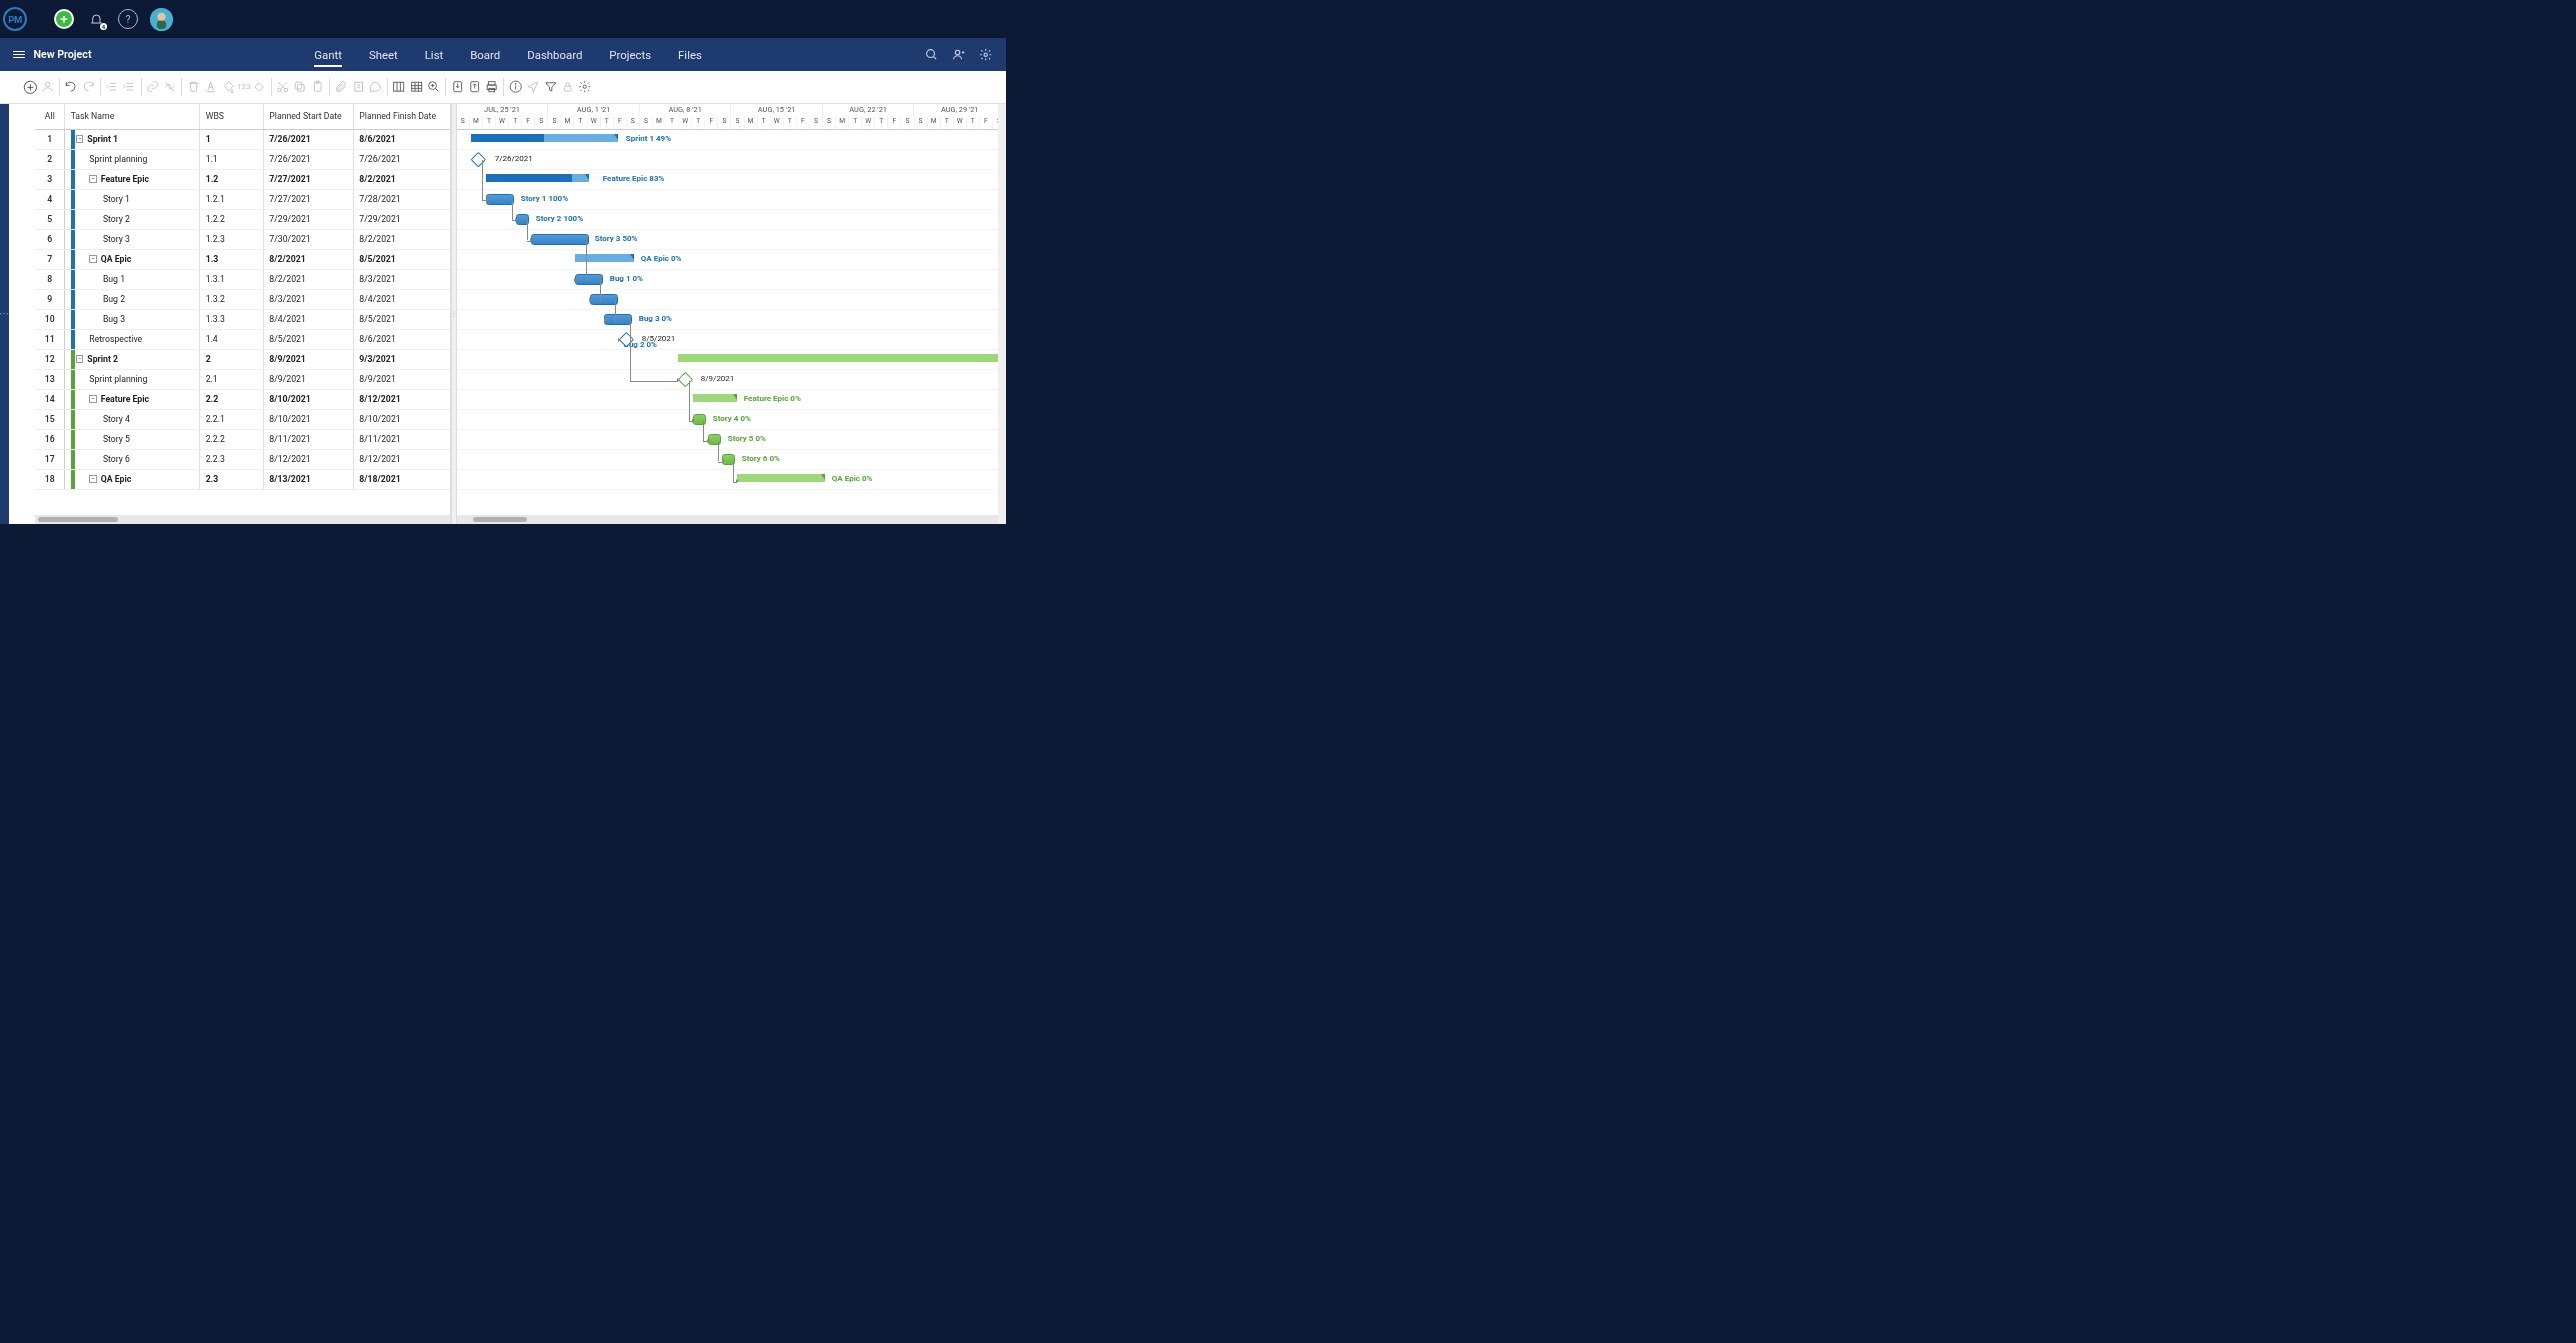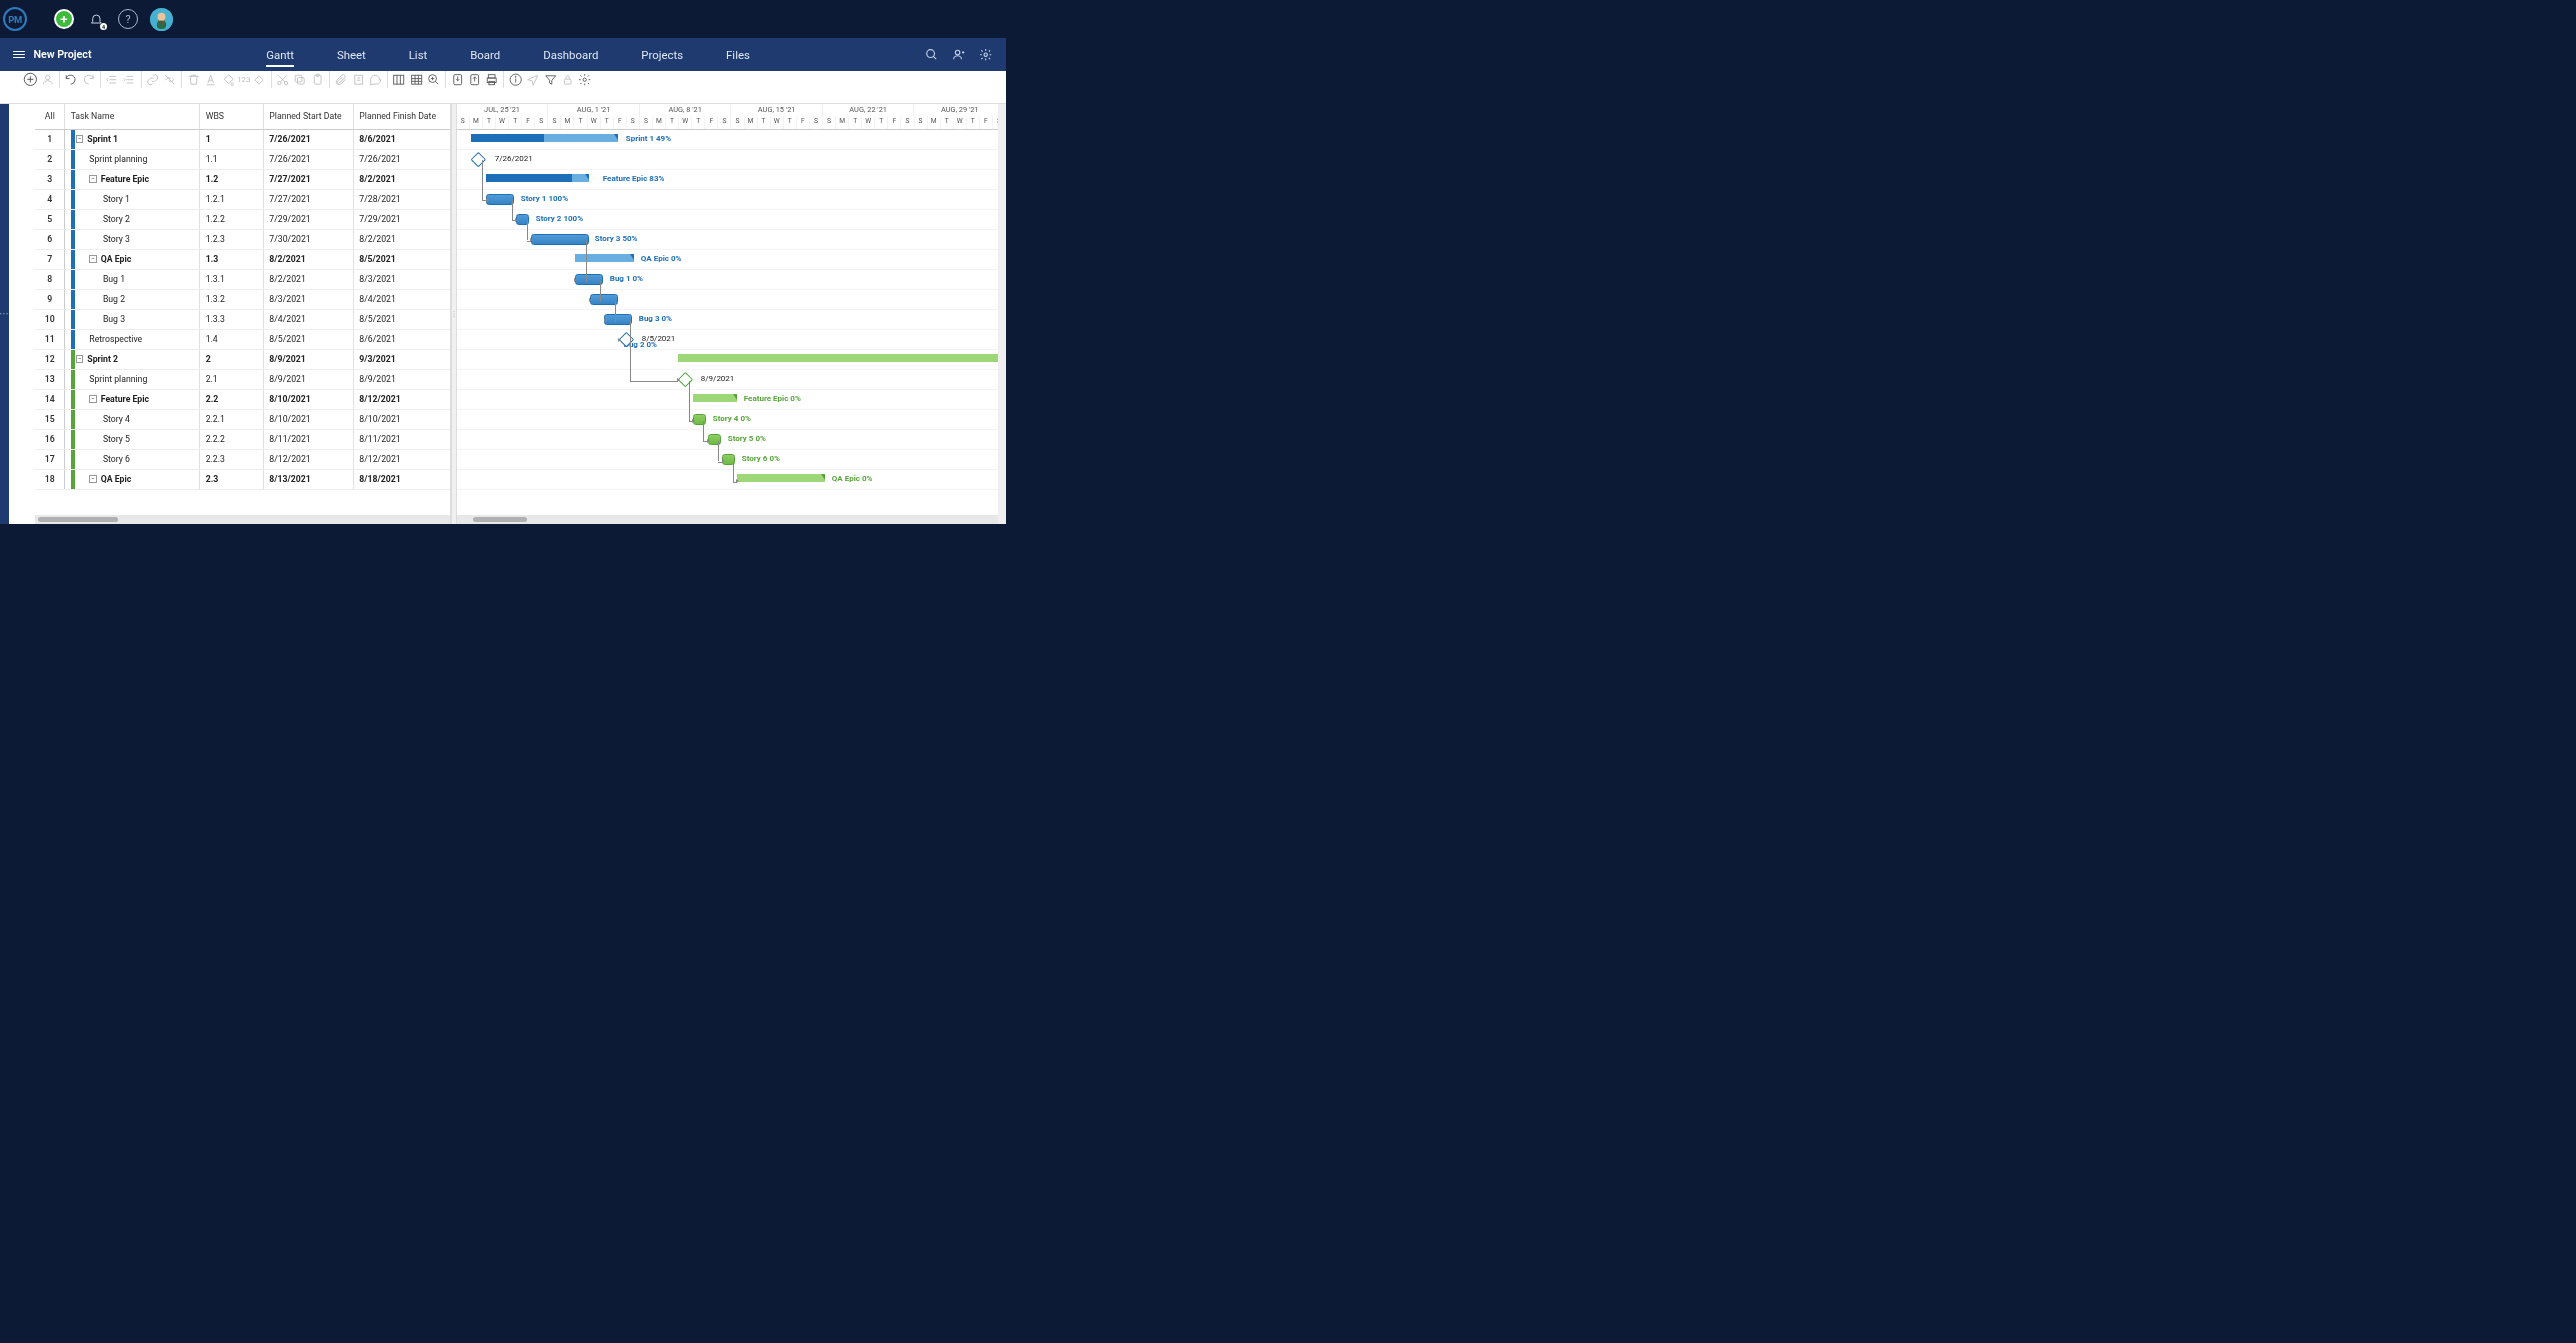--- a/index.html
+++ b/index.html
@@ -17,29 +17,29 @@
   .add-btn { background:#3dbb3d; border:2px solid #fff; color:#fff; font-size:13.4px; font-weight:700; }
   .bell-badge { position:absolute; bottom:-1.3px; right:-1.3px; background:#fff; color:#0d1a36; font-size:6px; border-radius:5.4px; padding:0 2px; font-weight:700;}
   .help-btn { border:1.3px solid #aab8d0; color:#aab8d0; font-size:10.7px; }
   .avatar { width:23px; height:23px; border-radius:50%; background:#3aa4c9; display:flex; align-items:center; justify-content:center; overflow:hidden; }
 
   
   .subnav { height:33px; background:#1e3a6e; display:flex; align-items:center; padding:0 13.4px;text-align:center; }
   .subnav-left { display:flex; align-items:center; gap:8px; color:#fff; font-size:10.7px; font-weight:600; }
   .ham-icon { display:flex; flex-direction:column; gap:2px; cursor:pointer;}
   .ham-icon span { display:block; width:12px; height:1.3px; background:#fff; border-radius:0.7px;}
-  .subnav-tabs { display:flex; gap:43px; margin:0 auto; }
+  .subnav-tabs { display:flex; gap:27px; margin:0 auto; }
   .subnav-tab { color:#dfe7f5; font-size:11.4px; cursor:pointer; padding:8px 0; position:relative; }
   .subnav-tab.active::after { content:""; position:absolute; bottom:2.7px; left:0; right:0; height:2px; background:#fff; }
   .subnav-right { display:flex; gap:12px; color:#c7d3ea; }
   .sub-icon { cursor:pointer; display:flex; align-items:center; justify-content:center; width:14.7px; height:14.7px;}
 
   
   .toolbar-wrap { background:#fff; border-bottom:0.7px solid #ddd; }
-  .toolbar { height:32px; display:flex; align-items:flex-start; padding:0 21.4px; gap:0; color:#999;}
+  .toolbar { height:32px; display:flex; align-items:center; padding:0 21.4px; gap:0; color:#999;}
   .tbtn { width:17.4px; height:17.4px; display:flex; align-items:center; justify-content:center; cursor:pointer; color:#8a8a8a; opacity:0.55;}
   .tbtn.dark { opacity:1; color:#555;}
   .tsep { width:0.7px; height:17.4px; background:#ddd; margin:0 2.7px;}
 
   
   .split { flex:1; display:flex; overflow:hidden; background:#f6f8fa;}
   .split-divider { width:5.4px; background:#f0f0f0; cursor:col-resize; border-left:0.7px solid #ddd; border-right:0.7px solid #ddd; display:flex; align-items:center; justify-content:center; color:#999; font-size:6.7px;}
   .left-rail { width:9.4px; background:#1e3a6e; display:flex; align-items:center; justify-content:center; color:#9bb0d6; font-size:9.4px; writing-mode:vertical-rl; cursor:pointer;}
 
   

